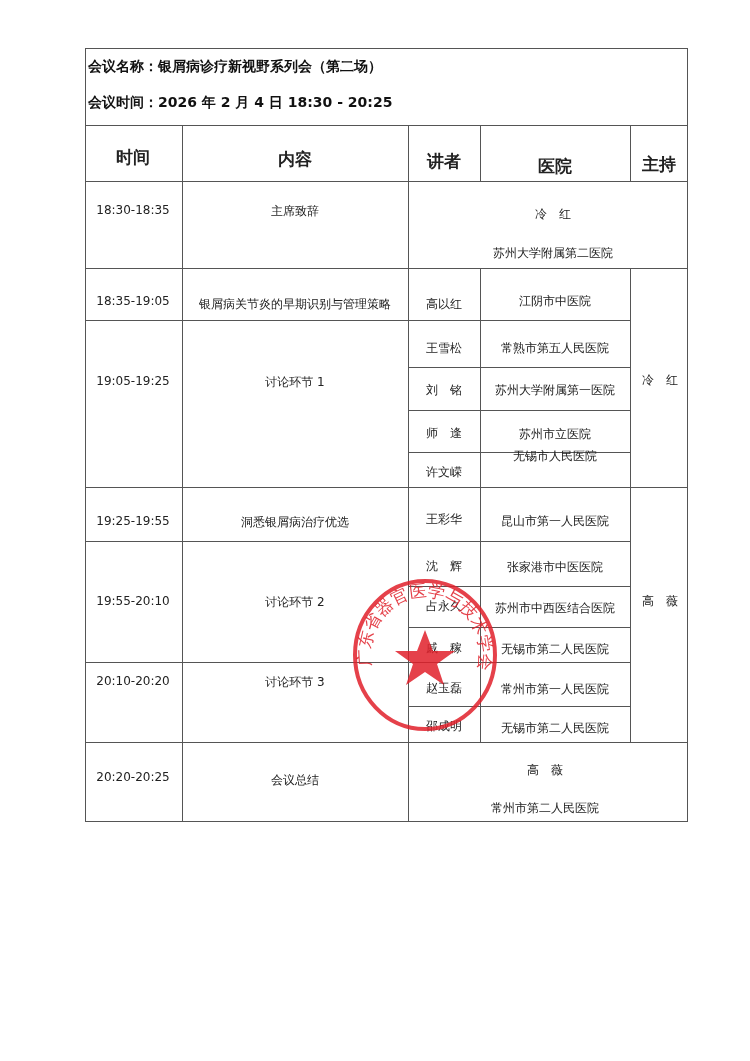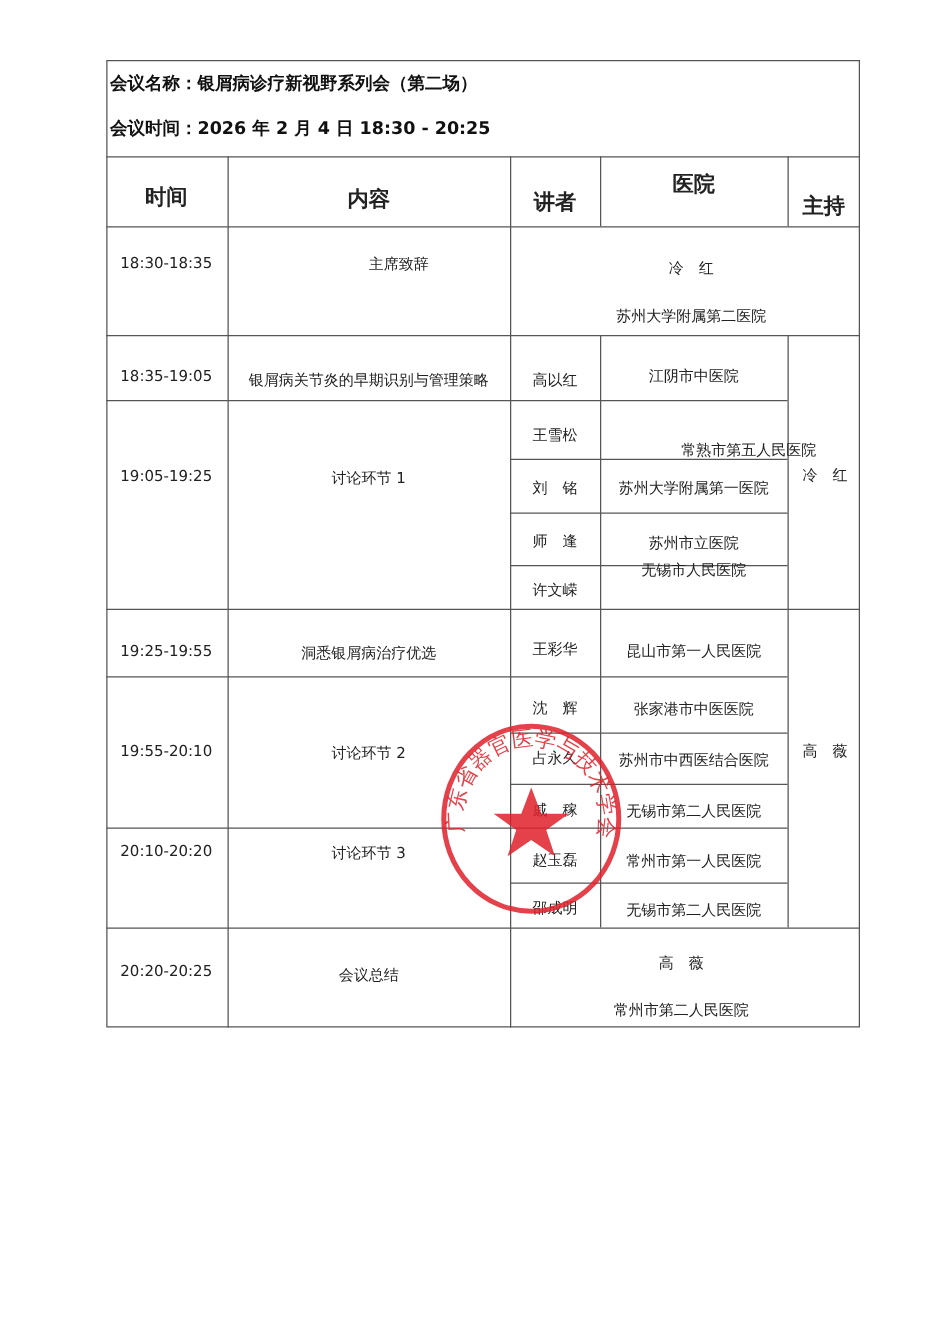--- a/index.html
+++ b/index.html
@@ -46,37 +46,37 @@
 <div class="line v" style="left:182px;top:125px;height:697px;"></div>
 <div class="line v" style="left:408px;top:125px;height:697px;"></div>
 <div class="line v" style="left:480px;top:125px;height:56px;"></div>
 <div class="line v" style="left:630px;top:125px;height:56px;"></div>
 <div class="line v" style="left:480px;top:268px;height:474px;"></div>
 <div class="line v" style="left:630px;top:268px;height:474px;"></div>
 
 <div class="txt c hdr" style="left:133px;top:146px;">时间</div>
 <div class="txt c hdr" style="left:295px;top:148px;">内容</div>
 <div class="txt c hdr" style="left:444px;top:150px;">讲者</div>
-<div class="txt c hdr" style="left:555px;top:136px;">医院</div>
+<div class="txt c hdr" style="left:555px;top:155px;">医院</div>
 <div class="txt c hdr" style="left:659px;top:153px;">主持</div>
 
 <div class="txt c" style="left:133px;top:203px;">18:30-18:35</div>
-<div class="txt c" style="left:295px;top:203px;margin-left:24px;">主席致辞</div>
+<div class="txt c" style="left:295px;top:203px;">主席致辞</div>
 <div class="txt c" style="left:553px;top:206px;">冷　红</div>
 <div class="txt c" style="left:553px;top:245px;">苏州大学附属第二医院</div>
 
 <div class="txt c" style="left:133px;top:294px;">18:35-19:05</div>
 <div class="txt c" style="left:295px;top:296px;">银屑病关节炎的早期识别与管理策略</div>
 <div class="txt c" style="left:444px;top:296px;">高以红</div>
 <div class="txt c" style="left:555px;top:293px;">江阴市中医院</div>
 
 <div class="txt c" style="left:133px;top:374px;">19:05-19:25</div>
 <div class="txt c" style="left:295px;top:374px;">讨论环节 1</div>
 <div class="txt c" style="left:444px;top:340px;">王雪松</div>
-<div class="txt c" style="left:555px;top:352px;margin-left:44px;">常熟市第五人民医院</div>
+<div class="txt c" style="left:555px;top:340px;">常熟市第五人民医院</div>
 <div class="txt c" style="left:444px;top:382px;">刘　铭</div>
 <div class="txt c" style="left:555px;top:382px;">苏州大学附属第一医院</div>
 <div class="txt c" style="left:444px;top:425px;">师　逢</div>
 <div class="txt c" style="left:555px;top:426px;">苏州市立医院</div>
 <div class="txt c" style="left:444px;top:464px;">许文嵘</div>
 <div class="txt c" style="left:555px;top:448px;">无锡市人民医院</div>
 <div class="txt c" style="left:660px;top:372px;">冷　红</div>
 
 <div class="txt c" style="left:133px;top:514px;">19:25-19:55</div>
 <div class="txt c" style="left:295px;top:514px;">洞悉银屑病治疗优选</div>

